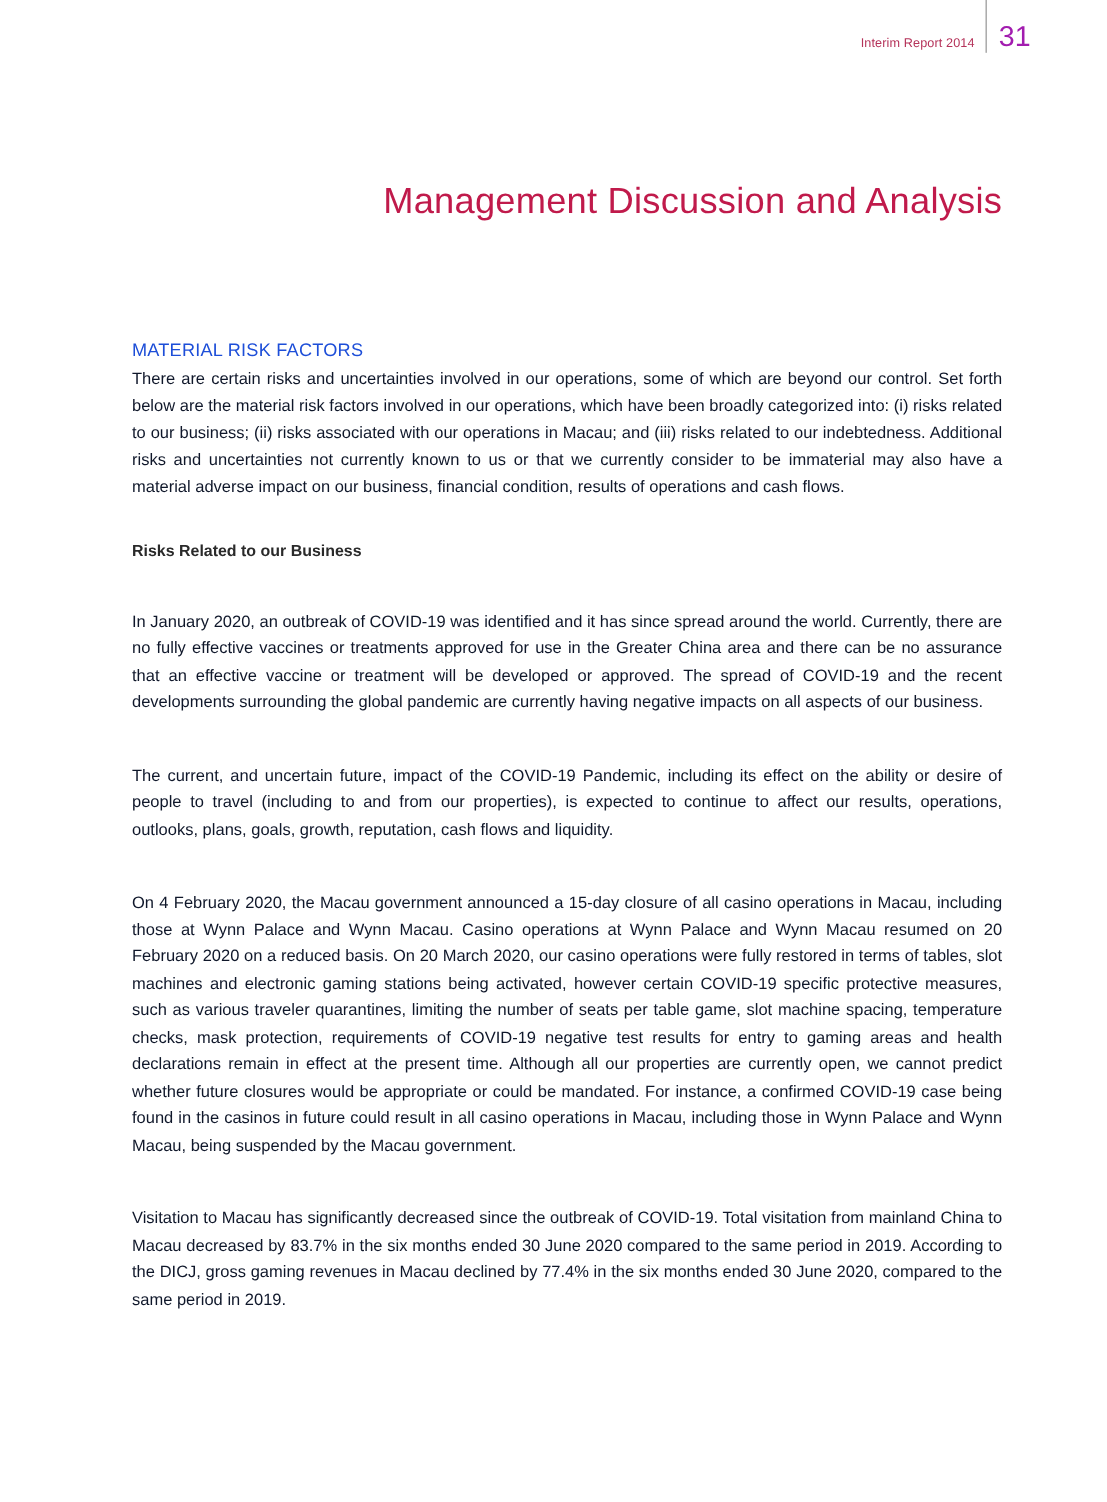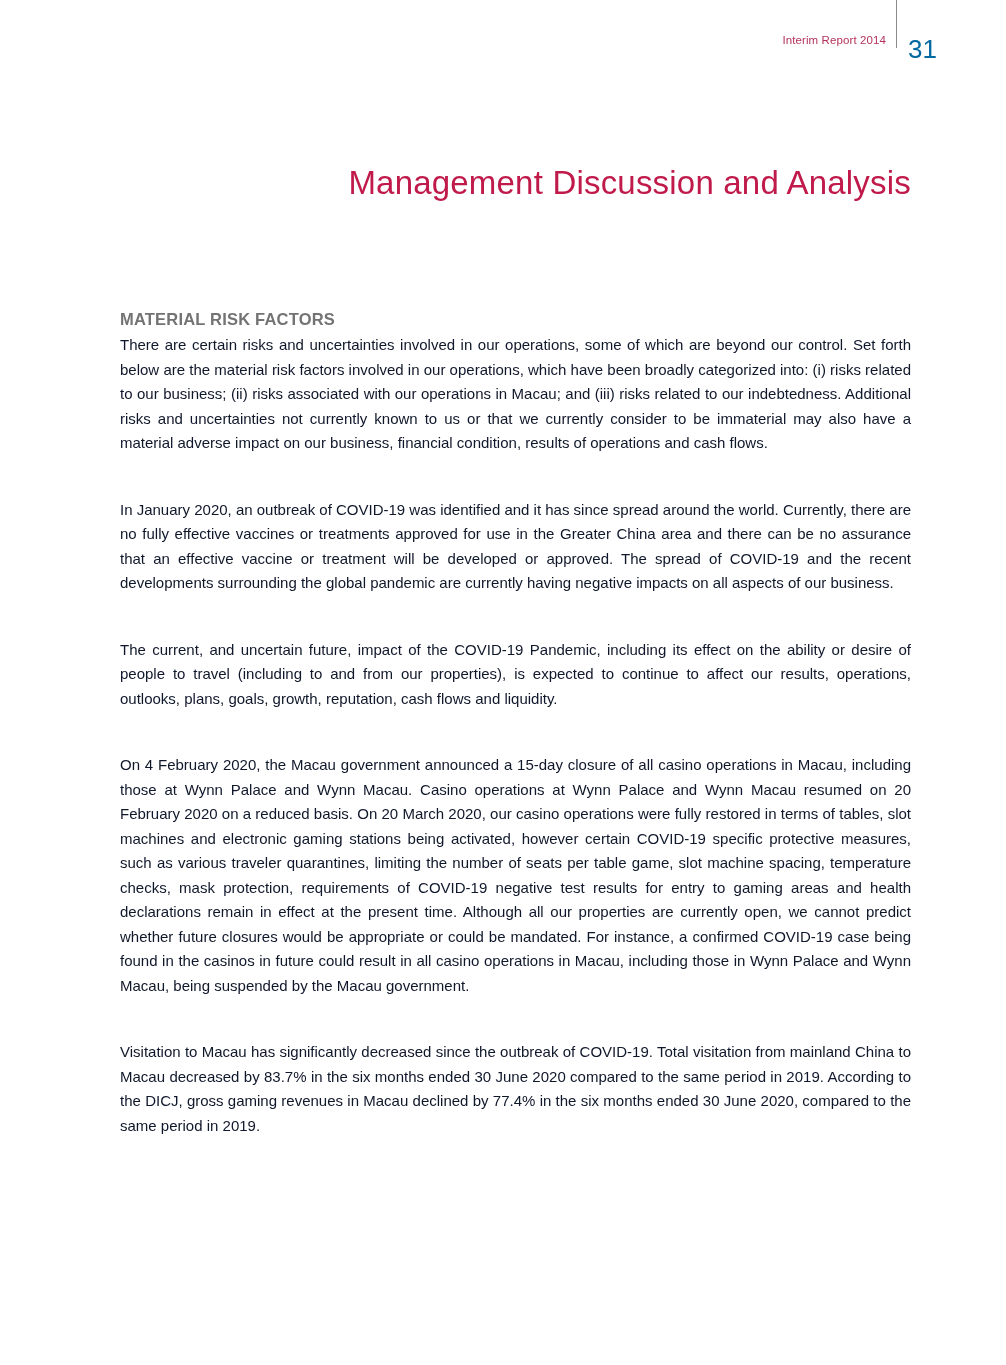--- a/index.html
+++ b/index.html
@@ -27,23 +27,23 @@
       position: absolute;
       left: 896px;
       top: 0;
       width: 1px;
       height: 48px;
       background: #8a8a8a;
     }
     .page-number {
       position: absolute;
       left: 908px;
-      top: 36px;
+      top: 20px;
       font-size: 26px;
-      color: #0369a1;
+      color: #a21caf;
       font-weight: 300;
       line-height: 1;
     }
     .page-title {
       position: absolute;
       right: 95px;
       top: 164px;
       font-size: 33px;
       color: #c01a4b;
       margin: 0;
@@ -51,23 +51,23 @@
       letter-spacing: 0.2px;
     }
     .content {
       position: absolute;
       left: 120px;
       top: 310px;
       width: 791px;
     }
     .section-heading {
       font-size: 16.5px;
-      color: #737373;
+      color: #1d4ed8;
       margin: 0 0 4px 0;
-      font-weight: bold;
+      font-weight: normal;
       letter-spacing: 0.2px;
     }
     p {
       margin: 0;
       font-size: 15px;
       line-height: 24.5px;
       text-align: justify;
       color: #0f172a;
     }
     .para-gap { margin-top: 42px; }
@@ -94,18 +94,19 @@
   <div class="header-rule"></div>
   <span class="page-number">31</span>
 </div>
 
 <h1 class="page-title">Management Discussion and Analysis</h1>
 
 <div class="content">
   <h2 class="section-heading">MATERIAL RISK FACTORS</h2>
   <p>There are certain risks and uncertainties involved in our operations, some of which are beyond our control. Set forth below are the material risk factors involved in our operations, which have been broadly categorized into: (i) risks related to our business; (ii) risks associated with our operations in Macau; and (iii) risks related to our indebtedness. Additional risks and uncertainties not currently known to us or that we currently consider to be immaterial may also have a material adverse impact on our business, financial condition, results of operations and cash flows.</p>
 
+  <div class="subheading">Risks Related to our Business</div>
 
   <p class="para-gap">In January 2020, an outbreak of COVID-19 was identified and it has since spread around the world. Currently, there are no fully effective vaccines or treatments approved for use in the Greater China area and there can be no assurance that an effective vaccine or treatment will be developed or approved. The spread of COVID-19 and the recent developments surrounding the global pandemic are currently having negative impacts on all aspects of our business.</p>
   <p class="para-gap">The current, and uncertain future, impact of the COVID-19 Pandemic, including its effect on the ability or desire of people to travel (including to and from our properties), is expected to continue to affect our results, operations, outlooks, plans, goals, growth, reputation, cash flows and liquidity.</p>
   <p class="para-gap">On 4 February 2020, the Macau government announced a 15-day closure of all casino operations in Macau, including those at Wynn Palace and Wynn Macau. Casino operations at Wynn Palace and Wynn Macau resumed on 20 February 2020 on a reduced basis. On 20 March 2020, our casino operations were fully restored in terms of tables, slot machines and electronic gaming stations being activated, however certain COVID-19 specific protective measures, such as various traveler quarantines, limiting the number of seats per table game, slot machine spacing, temperature checks, mask protection, requirements of COVID-19 negative test results for entry to gaming areas and health declarations remain in effect at the present time. Although all our properties are currently open, we cannot predict whether future closures would be appropriate or could be mandated. For instance, a confirmed COVID-19 case being found in the casinos in future could result in all casino operations in Macau, including those in Wynn Palace and Wynn Macau, being suspended by the Macau government.</p>
   <p class="para-gap">Visitation to Macau has significantly decreased since the outbreak of COVID-19. Total visitation from mainland China to Macau decreased by 83.7% in the six months ended 30 June 2020 compared to the same period in 2019. According to the DICJ, gross gaming revenues in Macau declined by 77.4% in the six months ended 30 June 2020, compared to the same period in 2019.</p>
 </div>
 
 </body></html>

